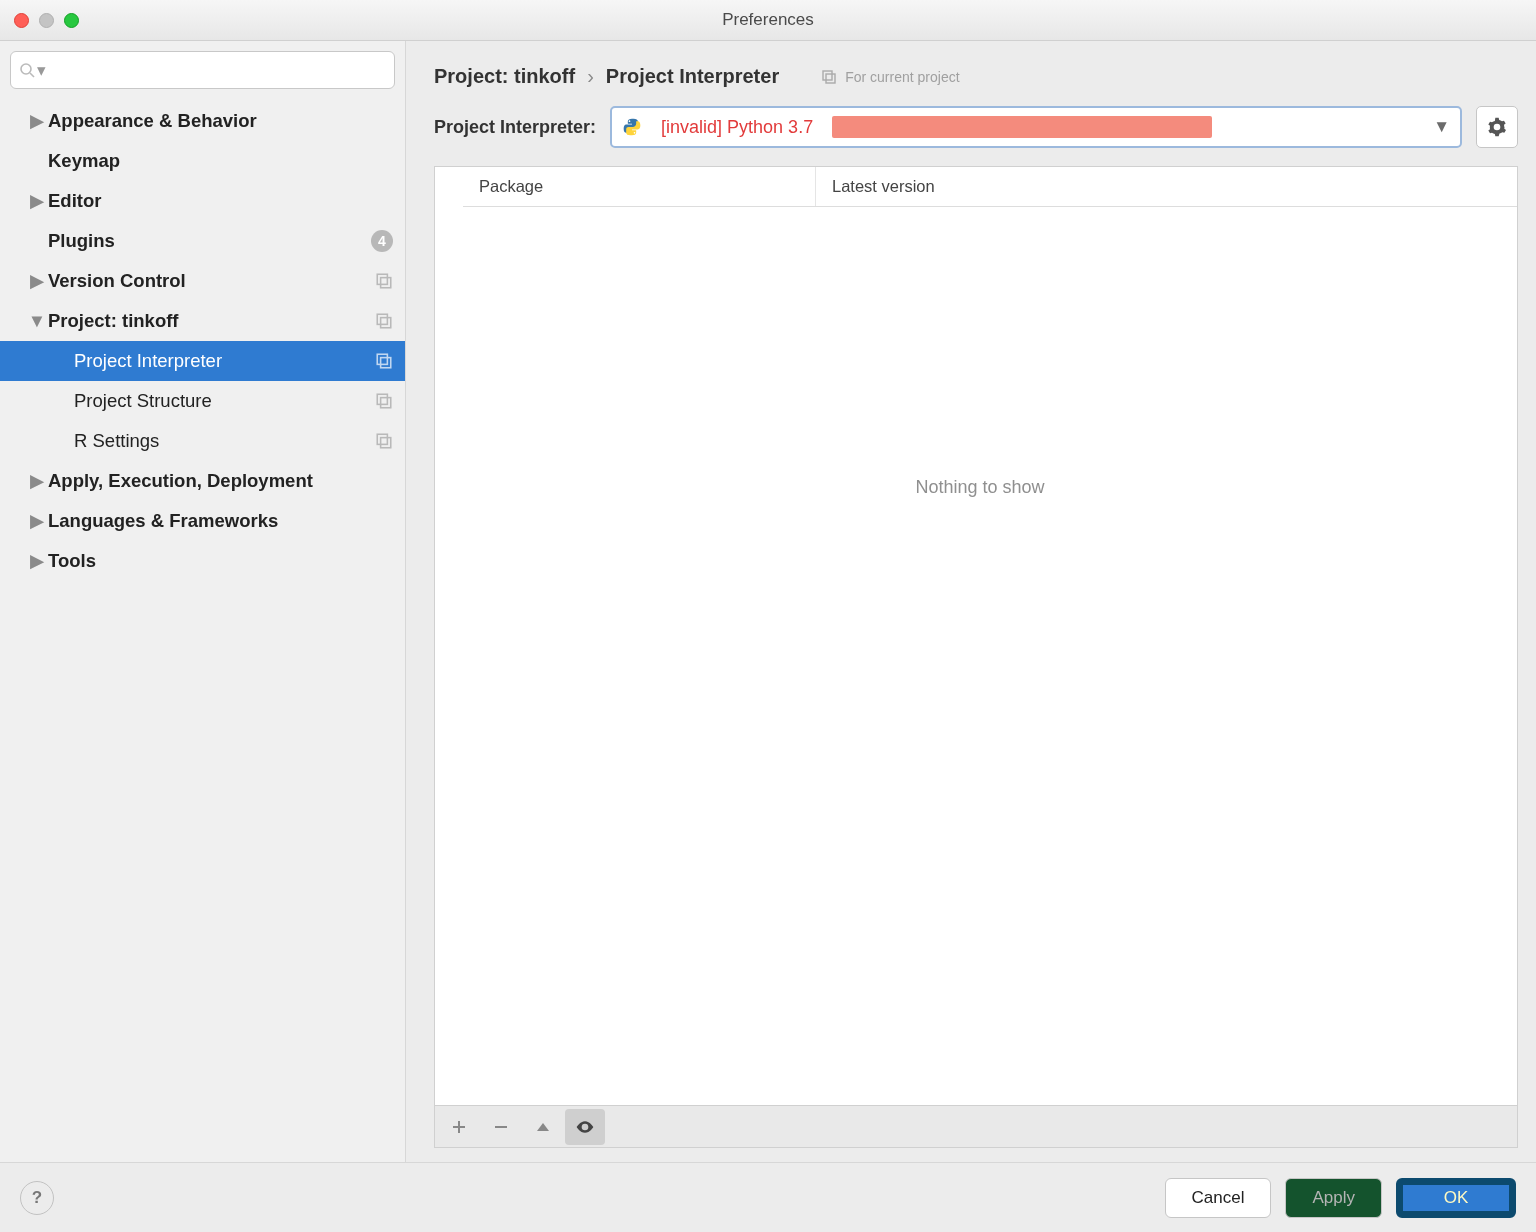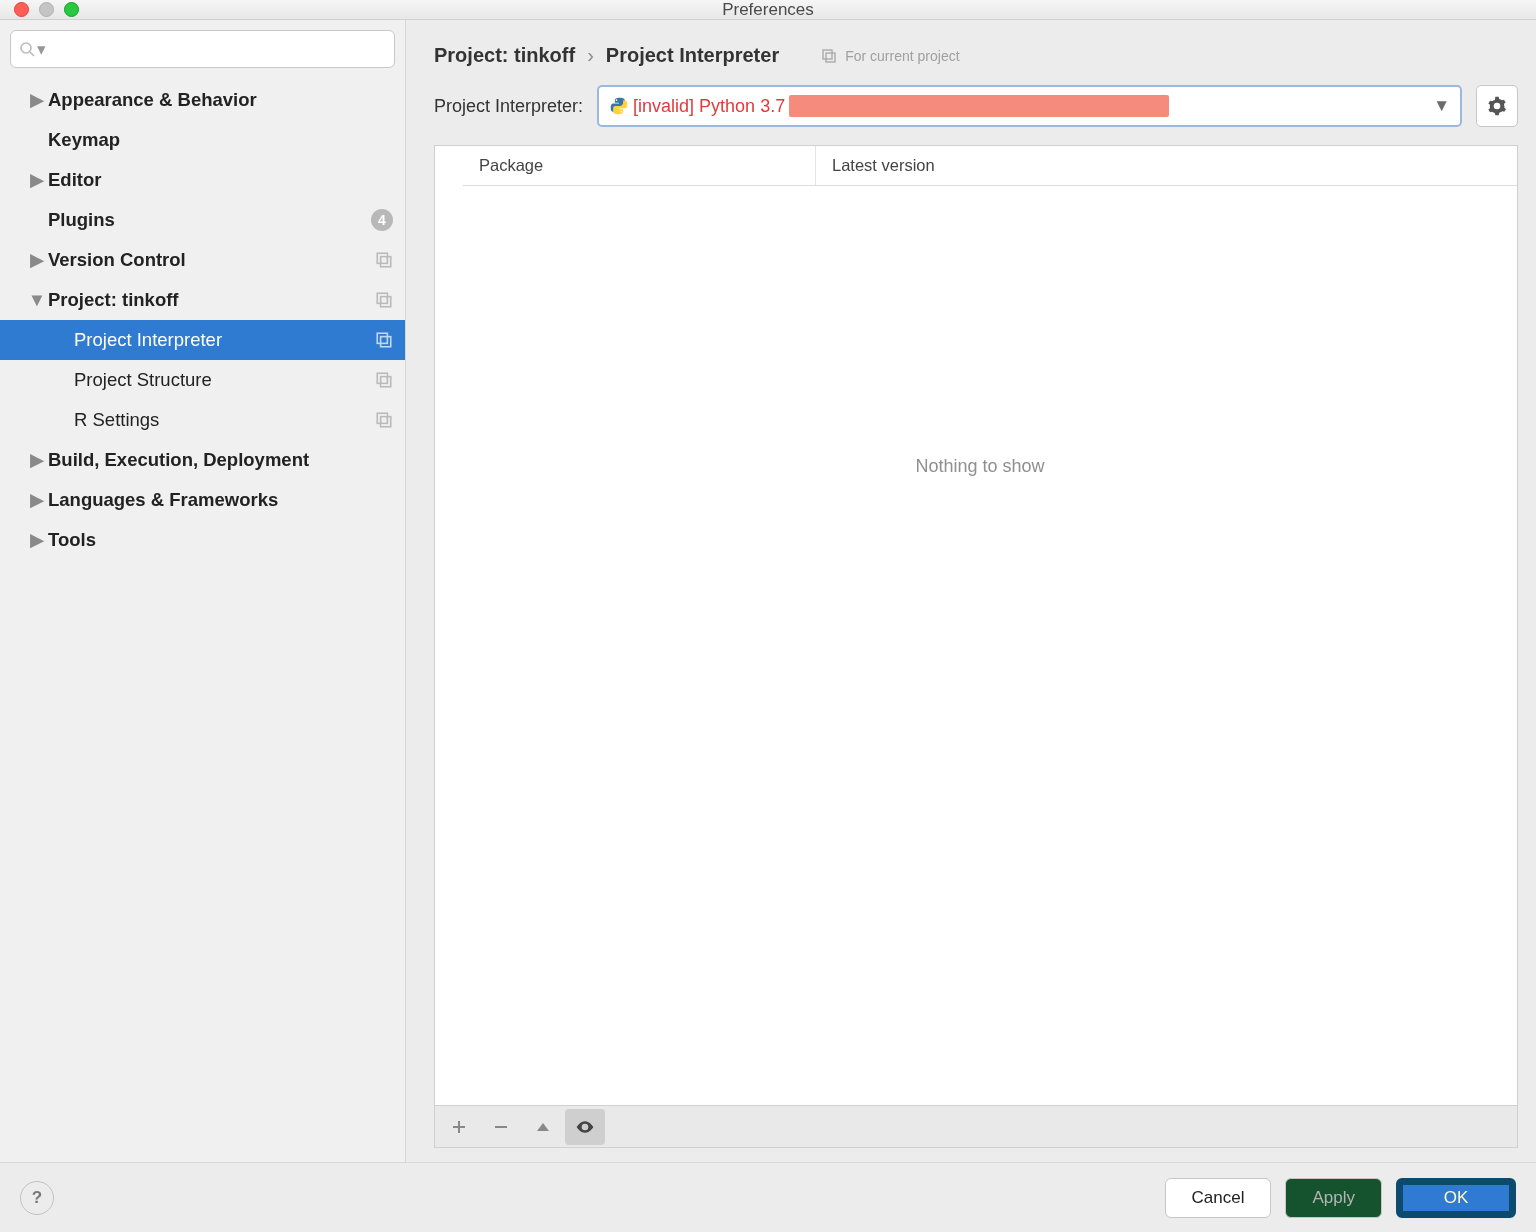--- a/index.html
+++ b/index.html
@@ -1,18 +1,18 @@
 <!DOCTYPE html>
 <html><head>
 <meta charset="utf-8">
 <style>
   * { box-sizing: border-box; margin: 0; padding: 0; }
   html, body { width: 1536px; height: 1232px; font-family: -apple-system, BlinkMacSystemFont, "Segoe UI", Helvetica, Arial, sans-serif; background: #ececec; color: #222; font-size: 17px; }
   .window { width: 1536px; height: 1232px; display: flex; flex-direction: column; }
-  .titlebar { height: 20px; background: linear-gradient(#f6f6f6,#e7e7e7); border-bottom: 1px solid #d0d0d0; display:flex; align-items:center; position:relative; }
+  .titlebar { height: 41px; background: linear-gradient(#f6f6f6,#e7e7e7); border-bottom: 1px solid #d0d0d0; display:flex; align-items:center; position:relative; }
   .traffic { display:flex; gap:10px; margin-left:14px; }
   .dot { width:15px; height:15px; border-radius:50%; }
   .dot.red{background:#ff5f57;border:1px solid #e14138;}
   .dot.yel{background:#c4c4c4;border:1px solid #b0b0b0;}
   .dot.grn{background:#28c840;border:1px solid #13a125;}
   .title { position:absolute; left:0; right:0; text-align:center; font-weight:500; color:#4a4a4a; font-size:17px; }
   .body { flex:1; display:flex; min-height:0; }
   .sidebar { width:406px; background:#f0f0f0; border-right:1px solid #d7d7d7; display:flex; flex-direction:column; }
   .search-wrap{ padding:10px 10px 6px 10px;}
   .search { display:flex; align-items:center; background:#fff; border:1px solid #c8c8c8; border-radius:6px; height:38px; padding:0 8px; }
@@ -28,22 +28,22 @@
   .tree-item .meta-icon{ width:18px; height:18px; opacity:.35; margin-left:6px;}
   .tree-item.selected .meta-icon{ opacity:.7; filter:brightness(5);}
   .indent1{ padding-left:26px;}
   .indent2{ padding-left:52px;}
 
   .main{ flex:1; display:flex; flex-direction:column; background:#ececec; padding:16px 18px 0 28px; min-width:0;}
   .breadcrumb{ display:flex; align-items:center; gap:12px; font-size:20px; font-weight:700; color:#333; padding:8px 0 18px 0;}
   .breadcrumb .sep{ color:#8a8a8a; font-weight:400; }
   .hint{ display:flex; align-items:center; gap:8px; color:#a0a0a0; font-weight:400; font-size:14px; margin-left:30px;}
   .interp-row{ display:flex; align-items:center; gap:14px; margin-bottom:18px;}
-  .interp-label{ font-size:18px; color:#333;}
-  .interp-select{ flex:1; height:42px; border:2px solid #9cb9dd; border-radius:5px; background:#fff; display:flex; align-items:center; padding:8px 10px; gap:4px; position:relative;}
+  .interp-label{ font-size:18px; color:#333;font-weight:bold;}
+  .interp-select{ flex:1; height:42px; border:2px solid #9cb9dd; border-radius:5px; background:#fff; display:flex; align-items:center; padding:8px 10px; gap:19px; position:relative;}
   .interp-select .py-icon{width:20px;height:20px;}
   .interp-select .invalid{ color:#e23b3b; font-size:18px;}
   .interp-select .redact{ background:#f48b7d; height:22px; flex:0 0 380px; border-radius:2px;}
   .interp-select .caret{ margin-left:auto; color:#6b6b6b;}
   .gear-btn{ width:42px; height:42px; border:1px solid #c6c6c6; border-radius:5px; background:#fff; display:flex; align-items:center; justify-content:center;}
 
   .table-wrap{ flex:1; border:1px solid #d0d0d0; background:#fff; display:flex; flex-direction:column; min-height:0;}
   .thead{ display:flex; border-bottom:1px solid #ddd; height:40px; align-items:center; font-size:16.5px; color:#444;margin-left:28px;}
   .thead .th{ padding:0 16px; border-right:1px solid #e5e5e5; height:100%; display:flex; align-items:center;}
   .th1{ width:353px;} .th2{ width:352px;} .th3{ flex:1; border-right:none !important;}
@@ -136,21 +136,21 @@
         <div class="tree-item indent2 child">
           <span class="arrow"></span>
             <span class="lbl">R Settings</span>
           <svg class="meta-icon" viewBox="0 0 16 16">
               <rect x="2" y="2" width="9" height="9" fill="none" stroke="#555" stroke-width="1.4"></rect>
               <rect x="5" y="5" width="9" height="9" fill="none" stroke="#555" stroke-width="1.4"></rect>
             </svg>
         </div>
         <div class="tree-item indent1">
           <span class="arrow">▶</span>
-            <span class="lbl">Build, Execution, Deployment</span>
+            <span class="lbl">Apply, Execution, Deployment</span>
         </div>
         <div class="tree-item indent1">
           <span class="arrow">▶</span>
             <span class="lbl">Languages &amp; Frameworks</span>
         </div>
         <div class="tree-item indent1">
           <span class="arrow">▶</span>
             <span class="lbl">Tools</span>
         </div>
       </div>

